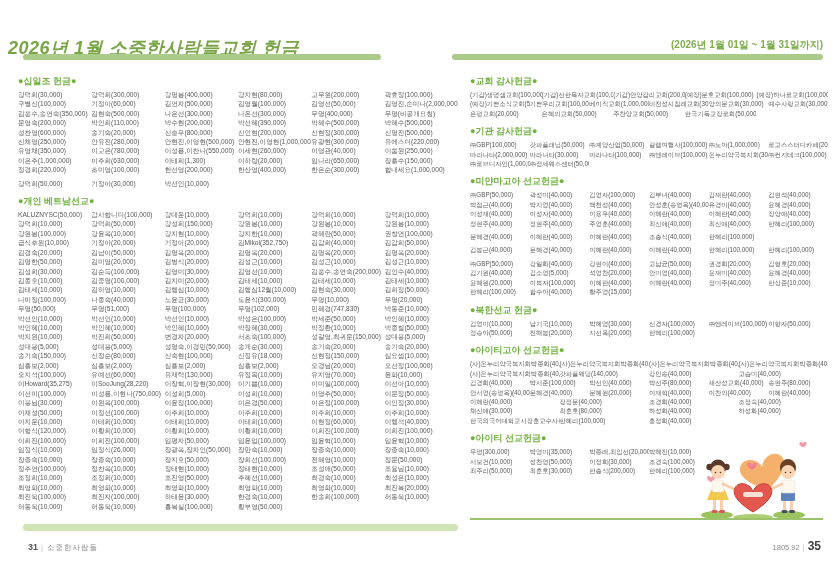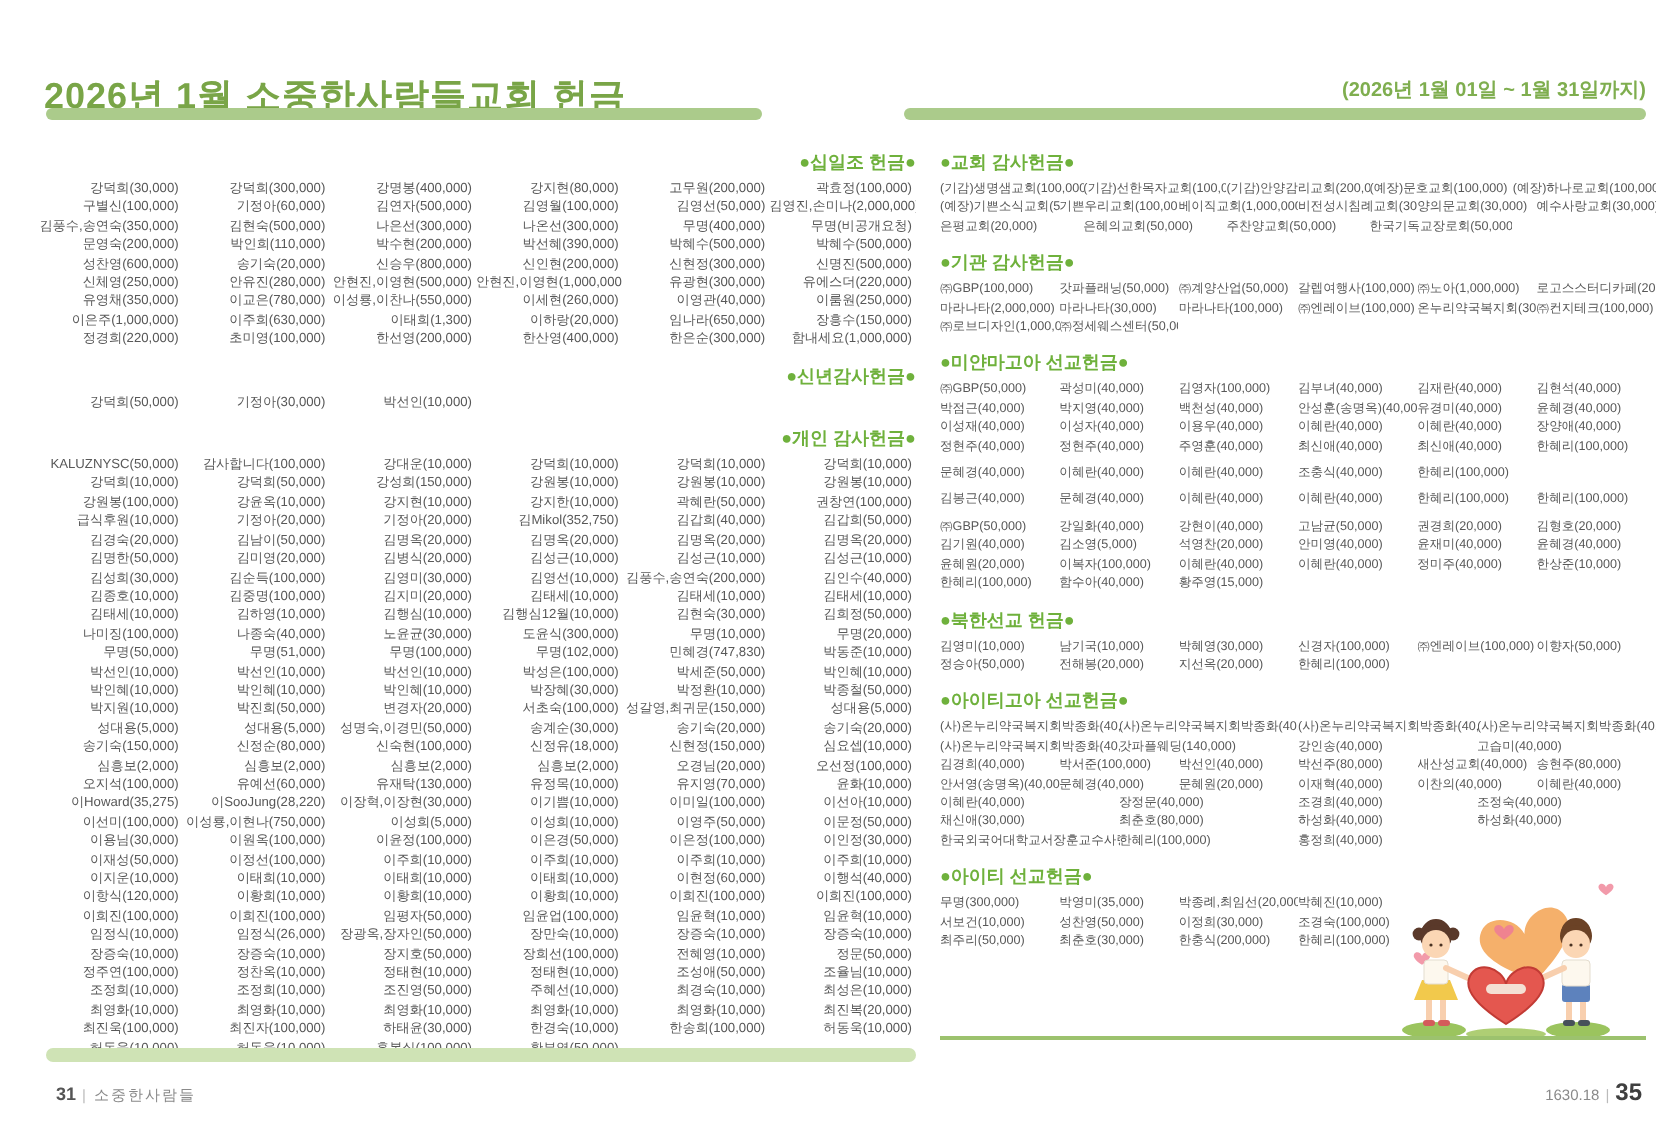--- a/index.html
+++ b/index.html
@@ -1,27 +1,27 @@
 <!DOCTYPE html>
 <html><head>
 <meta charset="utf-8">
 <style>
   html,body{margin:0;padding:0;}
   body{
     width:835px;height:573px;position:relative;overflow:hidden;
     background:#ffffff;
     font-family:"Liberation Sans","DejaVu Sans",sans-serif;
   }
-  .title{position:absolute;left:22px;top:24px;font-size:18px;font-weight:bold;color:#79a547;letter-spacing:.5px;}
+  .title{position:absolute;left:8px;top:24px;font-size:18px;font-weight:bold;color:#79a547;letter-spacing:.5px;font-style:italic;}
   .date-range{position:absolute;right:12px;top:38px;font-size:10px;font-weight:bold;color:#7fae4f;}
   .rule{position:absolute;height:6px;border-radius:3px;background:#abcb8b;top:54px;}
   .rule-left{left:23px;width:358px;}
   .rule-right{left:452px;width:371px;}
   .page{position:absolute;top:72px;}
-  .page-left{left:18px;width:440px;text-align:right;}
+  .page-left{left:18px;width:440px;}
   .page-right{left:470px;width:358px;}
   .sec{margin-bottom:4px;}
   .sec-title{font-size:9px;font-weight:bold;color:#6fb13c;padding:3px 0 2px 0;}
   .row{display:flex;flex-wrap:nowrap;width:100%;}
   .cell{
     flex:0 0 auto;box-sizing:border-box;
     font-size:6.6px;line-height:9.4px;color:#585858;
     white-space:nowrap;overflow:hidden;padding-right:2px;
   }
   .page-right .cell{font-size:6.3px;}
@@ -112,29 +112,28 @@
       <div class="row">
         <span class="cell" style="width: 16.6667%;">정경희(220,000)</span>
         <span class="cell" style="width: 16.6667%;">초미영(100,000)</span>
         <span class="cell" style="width: 16.6667%;">한선영(200,000)</span>
         <span class="cell" style="width: 16.6667%;">한산영(400,000)</span>
         <span class="cell" style="width: 16.6667%;">한은순(300,000)</span>
         <span class="cell" style="width: 16.6667%;">함내세요(1,000,000)</span>
       </div>
     </div>
     <div class="sec">
-      <div class="sec-title">●신년감사헌금●</div>
       <div class="row">
         <span class="cell" style="width: 16.6667%;">강덕희(50,000)</span>
         <span class="cell" style="width: 16.6667%;">기정아(30,000)</span>
         <span class="cell" style="width: 16.6667%;">박선인(10,000)</span>
       </div>
     </div>
     <div class="sec">
-      <div class="sec-title">●개인 감사헌금●</div>
+      <div class="sec-title">●개인 베트남선교●</div>
       <div class="row">
         <span class="cell" style="width: 16.6667%;">KALUZNYSC(50,000)</span>
         <span class="cell" style="width: 16.6667%;">감사합니다(100,000)</span>
         <span class="cell" style="width: 16.6667%;">강대운(10,000)</span>
         <span class="cell" style="width: 16.6667%;">강덕희(10,000)</span>
         <span class="cell" style="width: 16.6667%;">강덕희(10,000)</span>
         <span class="cell" style="width: 16.6667%;">강덕희(10,000)</span>
       </div>
       <div class="row">
         <span class="cell" style="width: 16.6667%;">강덕희(10,000)</span>
@@ -655,14 +654,14 @@
   </g>
 </svg>
 
 <div class="footer-rule-left"></div>
 <div class="footer-rule-right"></div>
 
 <div class="footer-left">
   <span class="num">31</span><span class="sep">|</span><span>소중한사람들</span>
 </div>
 <div class="footer-right">
-  <span>1630.18</span><span class="sep">|</span><span class="num">35</span>
+  <span>1805.92</span><span class="sep">|</span><span class="num">35</span>
 </div>
 
 </body></html>

